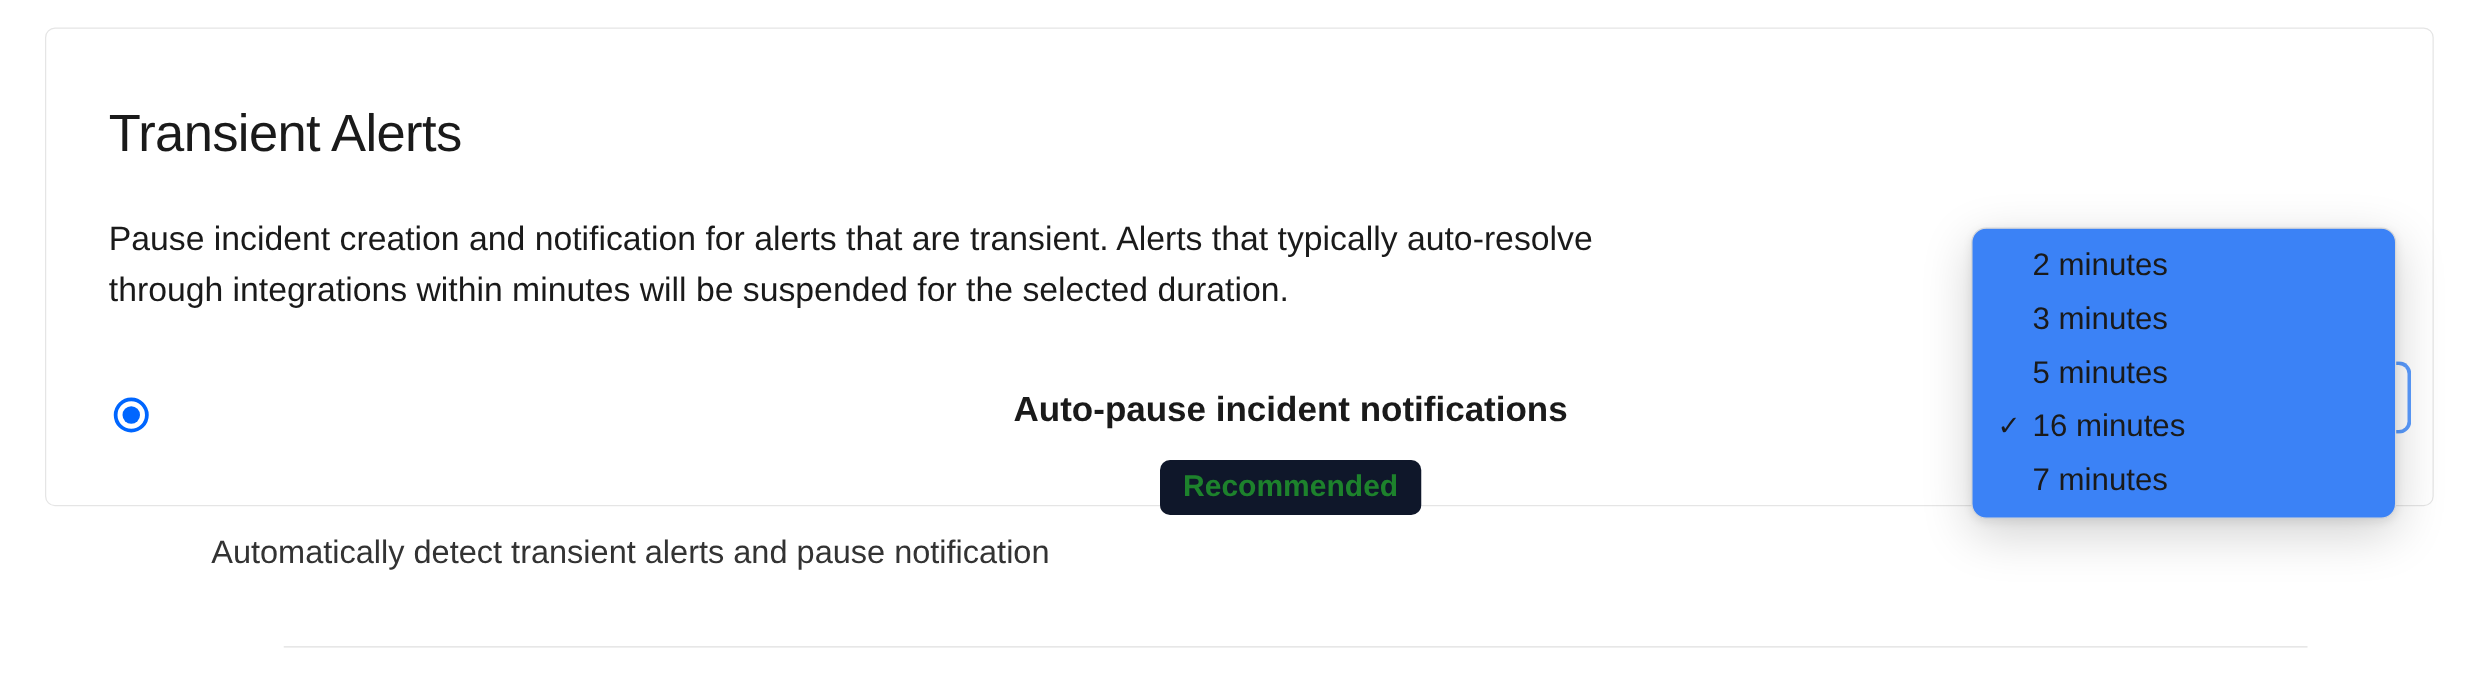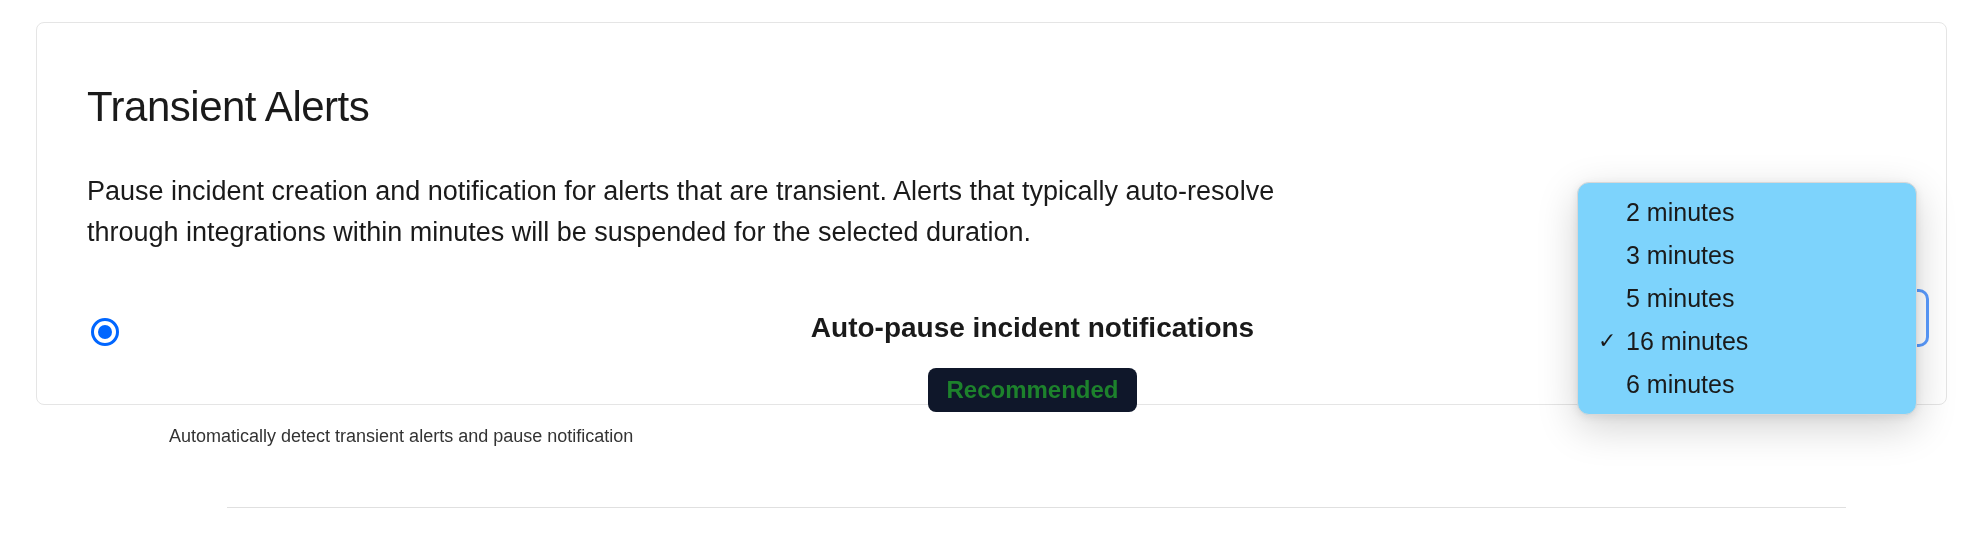--- a/index.html
+++ b/index.html
@@ -89,36 +89,36 @@
     }
     .badge {
       background: #0f172a;
       color: #1d822c;
       font-weight: 700;
       font-size: 24px;
       padding: 8px 18px;
       border-radius: 8px;
     }
     .option-subtext {
-      font-size: 18px;
+      font-size: 26px;
       color: #333;
     }
     .divider {
       margin-top: 60px;
       margin-left: 140px;
       margin-right: 50px;
       border: none;
       border-top: 1px solid #e0e0e0;
     }
     .dropdown-menu {
       position: absolute;
       top: 182px;
       right: 66px;
       width: 340px;
-      background: #7dd3fc;
+      background: #3b82f6;
       border: 1px solid #d8d8d8;
       border-radius: 12px;
       box-shadow: 0 12px 40px rgba(0,0,0,0.18), 0 2px 8px rgba(0,0,0,0.08);
       padding: 8px 0;
     }
     .dropdown-item {
       display: flex;
       align-items: center;
       padding: 4px 20px 4px 20px;
       font-size: 25px;
@@ -183,15 +183,15 @@
   <div class="dropdown-item">
     <span class="dropdown-check"></span>
     <span>5 minutes</span>
   </div>
   <div class="dropdown-item">
     <span class="dropdown-check">✓</span>
     <span>16 minutes</span>
   </div>
   <div class="dropdown-item">
     <span class="dropdown-check"></span>
-    <span>6 minutes</span>
+    <span>7 minutes</span>
   </div>
 </div>
 
 </body></html>

